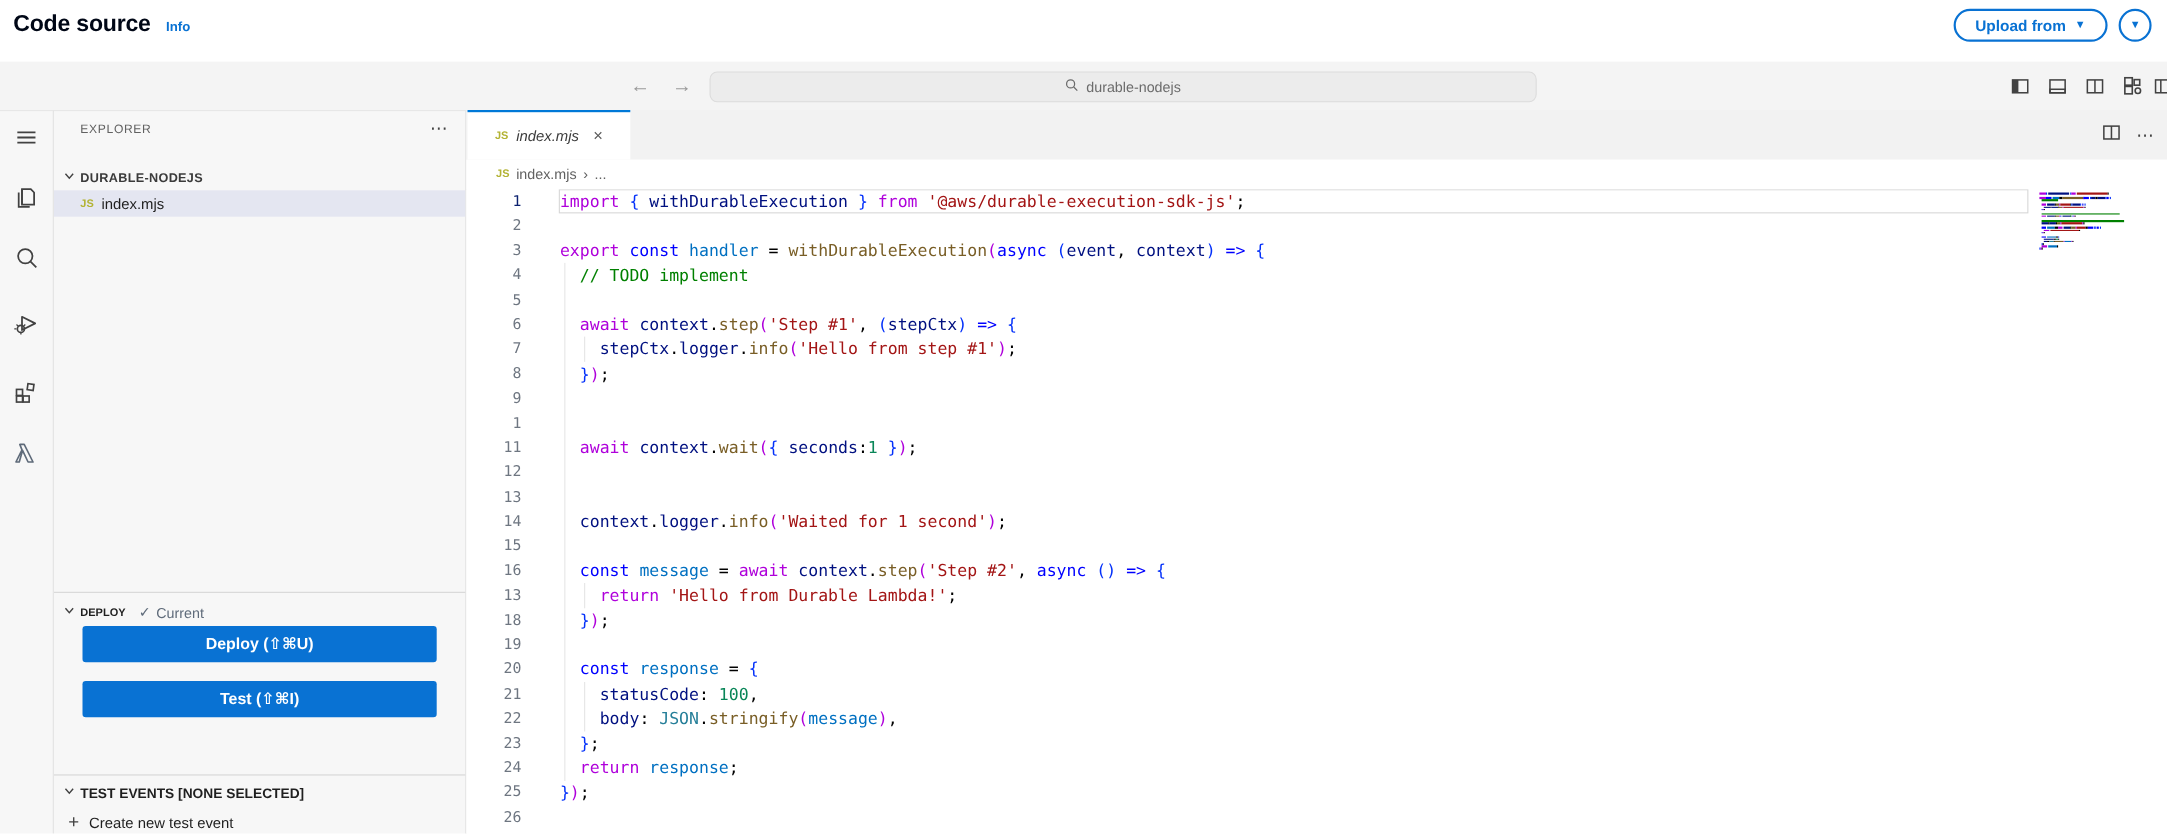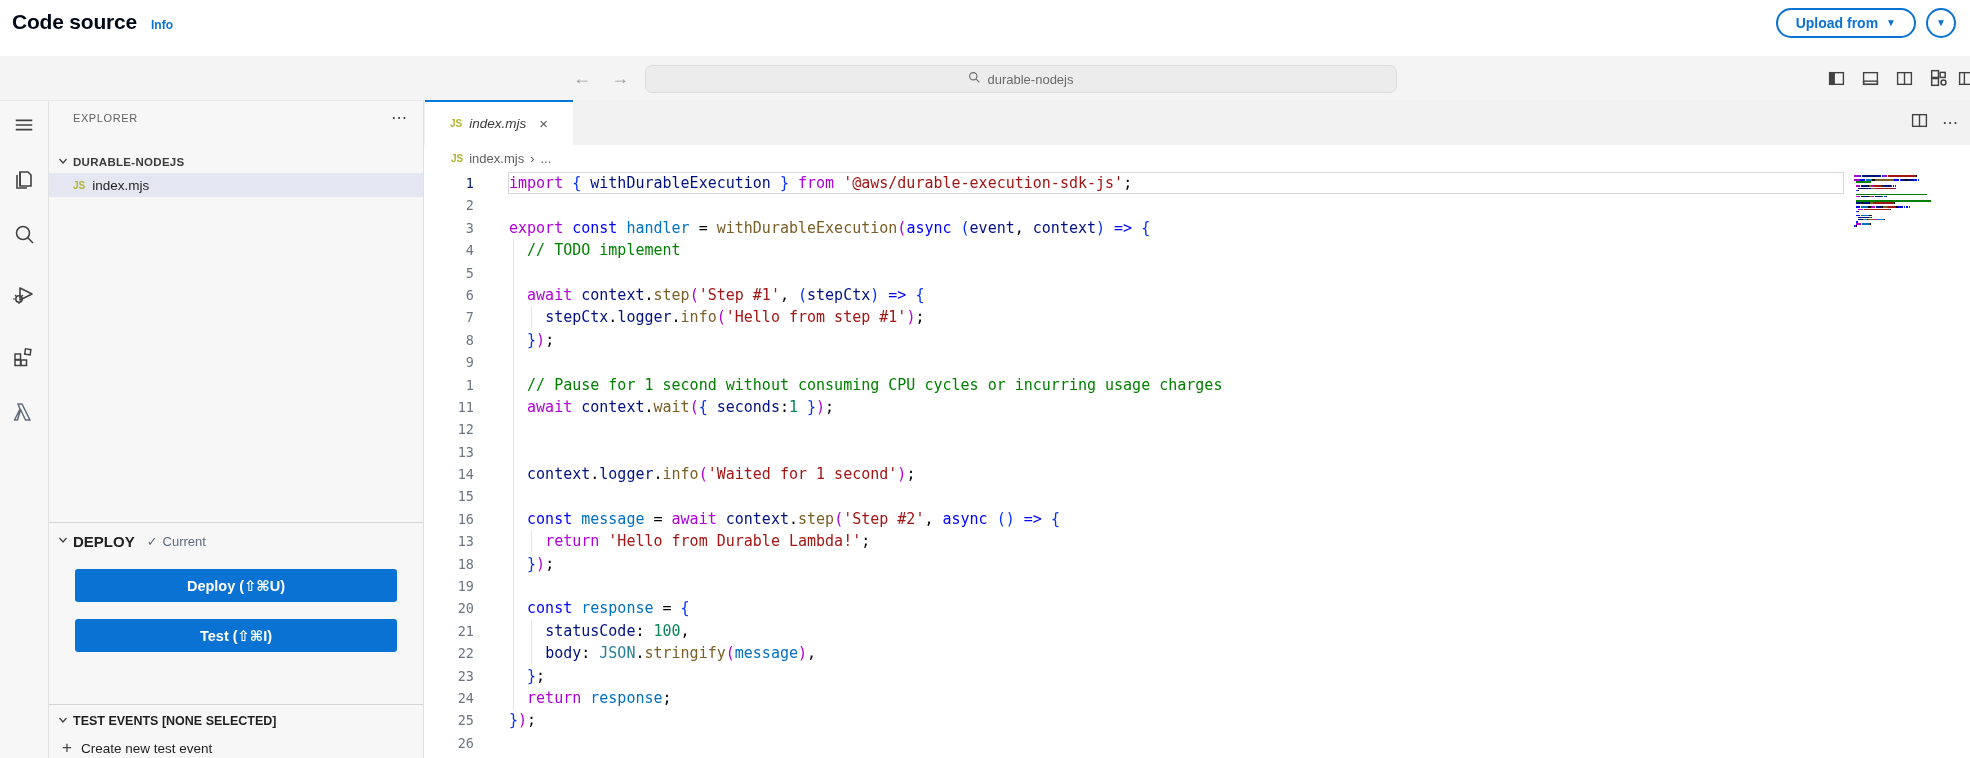--- a/index.html
+++ b/index.html
@@ -43,25 +43,25 @@
   .sb-title{font-size:11px;letter-spacing:0.6px;color:#616161;flex:1;}
   .sb-more{font-size:16px;color:#424242;cursor:pointer;line-height:1;}
   .tree-folder{margin-top:16px;height:22px;display:flex;align-items:center;gap:4px;padding-left:8px;cursor:pointer;}
   .tree-folder .lbl{font-size:11.5px;font-weight:700;letter-spacing:0.3px;color:#3b3b3b;}
   .tree-file{height:24px;display:flex;align-items:center;gap:7px;padding-left:24px;background:#e4e6f1;cursor:pointer;}
   .js-badge{font-size:10px;font-weight:700;color:#b3b334;}
   .tree-file .lbl{font-size:13.5px;color:#1f1f1f;}
   .sb-spacer{flex:1;}
   .sb-divider{height:1px;background:#d6d6d6;}
   .deploy-header{margin-top:6px;height:24px;display:flex;align-items:center;gap:4px;padding-left:8px;}
-  .deploy-header .lbl{font-size:15px;font-weight:700;color:#1f1f1f;}
+  .deploy-header .lbl{font-size:10px;font-weight:700;color:#1f1f1f;}
   .deploy-status{margin-left:8px;font-size:13px;color:#5f6b7a;display:flex;gap:5px;align-items:center;}
   .blue-btn{margin:0 26px;height:33px;border:none;border-radius:3px;background:#0972d3;color:#fff;
             font-size:14.5px;font-weight:700;font-family:inherit;cursor:pointer;}
-  .blue-btn.first{margin-top:16px;}
+  .blue-btn.first{}
   .blue-btn.second{margin-top:17px;}
   .sb-divider.second{margin-top:52px;}
   .te-header{margin-top:6px;height:20px;display:flex;align-items:center;gap:4px;padding-left:8px;}
   .te-header .lbl{font-size:12.5px;font-weight:700;color:#1f1f1f;}
   .te-create{margin-top:7px;height:20px;display:flex;align-items:center;gap:9px;padding-left:13px;cursor:pointer;}
   .te-create .plus{font-size:17px;color:#424242;line-height:1;margin-top:-2px;}
   .te-create .lbl{font-size:13.5px;color:#1f1f1f;}
 
   
   .editor{flex:1;display:flex;flex-direction:column;min-width:0;}
@@ -315,21 +315,20 @@
             <div class="cline">
               <span class="ln">8</span>
               <span class="lc"><span style="color: rgb(0, 0, 0);">  </span><span style="color: rgb(4, 49, 250);">}</span><span style="color: rgb(175, 0, 219);">)</span><span style="color: rgb(0, 0, 0);">;</span></span>
             </div>
             <div class="cline">
               <span class="ln">9</span>
               <span class="lc"></span>
             </div>
             <div class="cline">
               <span class="ln">1</span>
-              <span class="lc"><span style="color: rgb(0, 0, 0);">  </span><span style="color: rgb(0, 128, 0);">// Pause for 1 second without consuming CPU cycles or incurring usage charges</span></span>
             </div>
             <div class="cline">
               <span class="ln">11</span>
               <span class="lc"><span style="color: rgb(0, 0, 0);">  </span><span style="color: rgb(175, 0, 219);">await</span><span style="color: rgb(0, 0, 0);"> </span><span style="color: rgb(0, 16, 128);">context</span><span style="color: rgb(0, 0, 0);">.</span><span style="color: rgb(121, 94, 38);">wait</span><span style="color: rgb(175, 0, 219);">(</span><span style="color: rgb(4, 49, 250);">{</span><span style="color: rgb(0, 0, 0);"> </span><span style="color: rgb(0, 16, 128);">seconds</span><span style="color: rgb(0, 0, 0);">:</span><span style="color: rgb(9, 134, 88);">1</span><span style="color: rgb(0, 0, 0);"> </span><span style="color: rgb(4, 49, 250);">}</span><span style="color: rgb(175, 0, 219);">)</span><span style="color: rgb(0, 0, 0);">;</span></span>
             </div>
             <div class="cline">
               <span class="ln">12</span>
               <span class="lc"></span>
             </div>
             <div class="cline">

